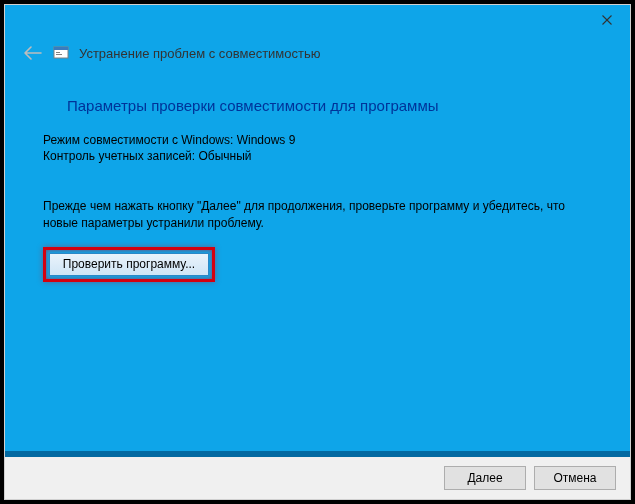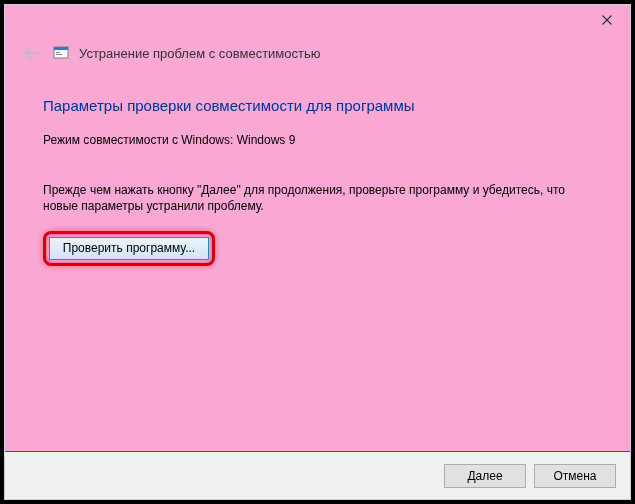--- a/index.html
+++ b/index.html
@@ -12,21 +12,21 @@
     font-family: "Segoe UI", Tahoma, sans-serif;
     font-size: 12px;
     color: #000;
   }
   .outer {
     position: absolute;
     left: 4px;
     top: 4px;
     width: 627px;
     height: 496px;
-    background: #f9a8d4;
+    background: #0ea5e9;
     border: 1px solid #d0d0d0;
   }
   .titlebar {
     position: relative;
     height: 32px;
   }
   .close-btn {
     position: absolute;
     right: 0;
     top: 0;
@@ -66,35 +66,36 @@
     font-size: 13px;
     color: #333;
   }
   .content {
     padding: 24px 38px 0 38px;
   }
   .main-heading {
     color: #003399;
     font-size: 15px;
     margin-bottom: 18px;
+    margin-left: 24px;
   }
   .params-block {
     line-height: 1.35;
     margin-bottom: 34px;
   }
   .instruct-block {
     line-height: 1.35;
     margin-bottom: 16px;
   }
   .test-button-wrap {
     position: relative;
     display: inline-block;
     padding: 3px;
     border: 3px solid #d4000f;
-    border-radius: 8px;
+    border-radius: 0;
     box-shadow:
       inset 0 0 4px rgba(212,0,15,0.6),
       0 0 6px rgba(212,0,15,0.4);
   }
   .test-button {
     background: linear-gradient(#eaf3fb, #cfe5f6);
     border: 1px solid #2b88c7;
     padding: 3px 12px 4px 12px;
     font-family: inherit;
     font-size: 12px;
@@ -103,21 +104,21 @@
     min-width: 160px;
     text-align: center;
   }
   .footer {
     position: absolute;
     left: 0;
     right: 0;
     bottom: 0;
     height: 48px;
     background: #f0f0f0;
-    border-top: 1px solid #0369a1;
+    border-top: 6px solid #0369a1;
     display: flex;
     justify-content: flex-end;
     align-items: center;
     padding-right: 14px;
     gap: 8px;
   }
   .footer button {
     background: #e1e1e1;
     border: 1px solid #adadad;
     padding: 4px 0;
@@ -161,20 +162,21 @@
       </svg>
     </div>
     <div class="header-title">Устранение проблем с совместимостью</div>
   </div>
 
   <div class="content">
     <div class="main-heading">Параметры проверки совместимости для программы</div>
 
     <div class="params-block">
       <div>Режим совместимости с Windows: Windows 9</div>
+      <div>Контроль учетных записей:  Обычный</div>
     </div>
 
     <div class="instruct-block">Прежде чем нажать кнопку "Далее" для продолжения, проверьте программу и убедитесь, что новые параметры устранили проблему.</div>
 
     <span class="test-button-wrap">
       <button class="test-button">Проверить программу...</button>
     </span>
   </div>
 
   <div class="footer">

